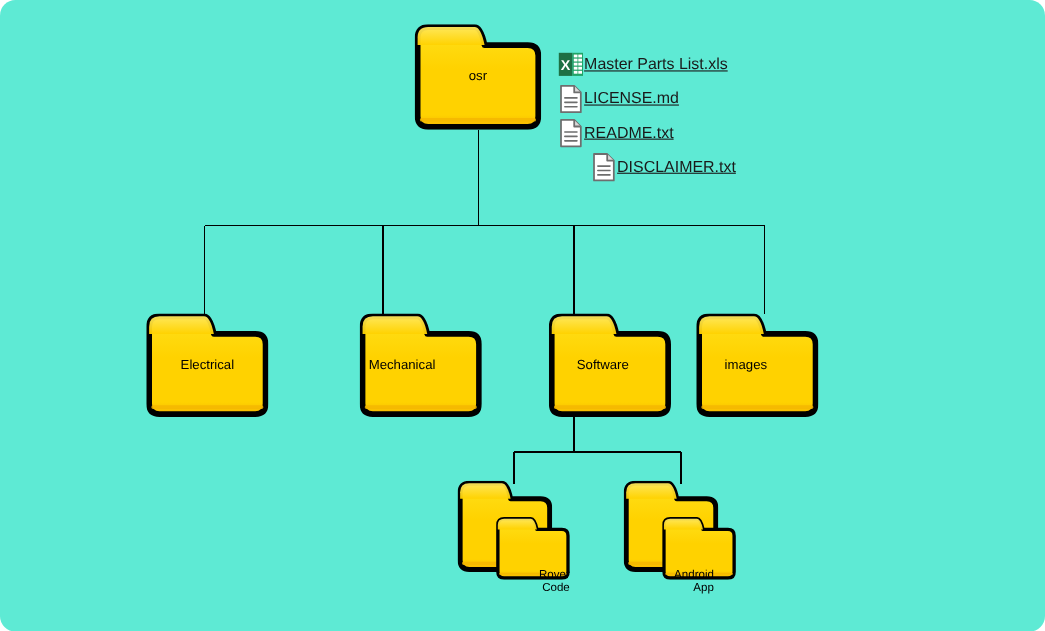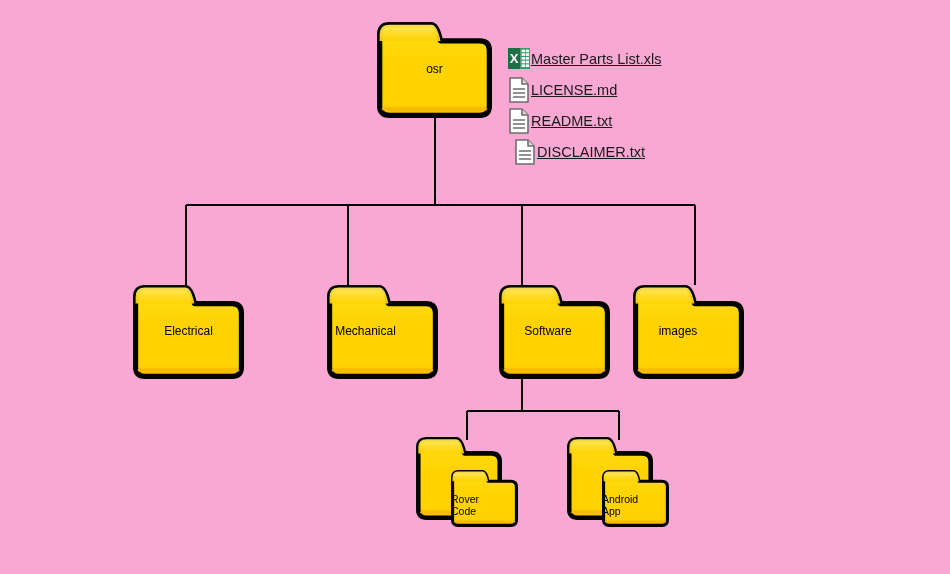--- a/index.html
+++ b/index.html
@@ -8,22 +8,23 @@
     background: #ffffff;
   }
   body {
     font-family: "Liberation Sans", sans-serif;
     -webkit-font-smoothing: antialiased;
   }
   #stage {
     position: relative;
     width: 950px;
     height: 574px;
-    background: #f9a8d4;
+    background: #5eead4;
     overflow: hidden;
+    border-radius: 14px;
   }
   #edges {
     position: absolute;
     left: 0;
     top: 0;
     width: 950px;
     height: 574px;
     pointer-events: none;
   }
   .node {
@@ -45,21 +46,22 @@
   }
   
   .node-plain .folder-label {
     font-size: 12px;
     top: 50%;
     transform: translateY(-52%);
   }
   
   .node-nested .folder-label {
     font-size: 10.5px;
-    text-align: left;
+    text-align: right;
+    margin-top: 23px;
   }
   .file-row {
     position: absolute;
     display: flex;
     align-items: center;
   }
   .file-icon {
     width: 24px;
     height: 28px;
     flex: 0 0 auto;
@@ -335,21 +337,21 @@
     <path d="M3 2 h12 l6 6 v18 H3 Z" fill="#ffffff" stroke="#6e6e6e" stroke-width="1.6" stroke-linejoin="round"></path>
     <path d="M15 2 v6 h6" fill="#d9d9d9" stroke="#6e6e6e" stroke-width="1.6" stroke-linejoin="round"></path>
     <g stroke="#6e6e6e" stroke-width="1.5" stroke-linecap="round">
       <line x1="6.5" y1="13" x2="17.5" y2="13"></line>
       <line x1="6.5" y1="17" x2="17.5" y2="17"></line>
       <line x1="6.5" y1="21" x2="17.5" y2="21"></line>
     </g>
         </svg>
         <span class="file-name">README.txt</span>
       </div>
-      <div class="file-row" style="left: 513px; top: 138px; justify-content: flex-end;">
+      <div class="file-row" style="left: 537px; top: 138px; justify-content: flex-end;">
         <svg class="file-icon" viewBox="0 0 24 28">
     <path d="M3 2 h12 l6 6 v18 H3 Z" fill="#ffffff" stroke="#6e6e6e" stroke-width="1.6" stroke-linejoin="round"></path>
     <path d="M15 2 v6 h6" fill="#d9d9d9" stroke="#6e6e6e" stroke-width="1.6" stroke-linejoin="round"></path>
     <g stroke="#6e6e6e" stroke-width="1.5" stroke-linecap="round">
       <line x1="6.5" y1="13" x2="17.5" y2="13"></line>
       <line x1="6.5" y1="17" x2="17.5" y2="17"></line>
       <line x1="6.5" y1="21" x2="17.5" y2="21"></line>
     </g>
         </svg>
         <span class="file-name">DISCLAIMER.txt</span>

